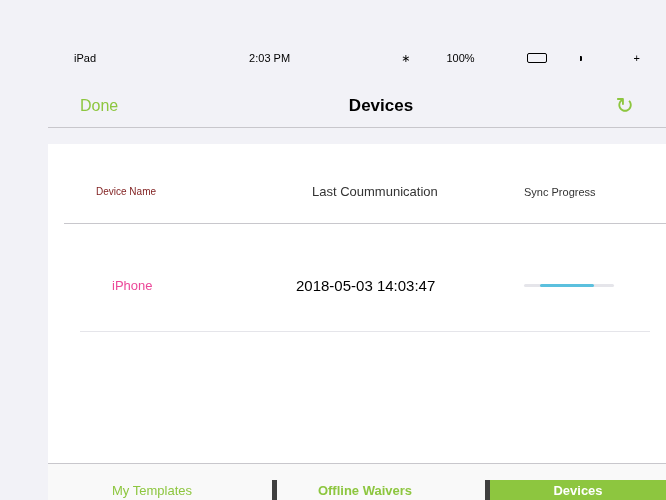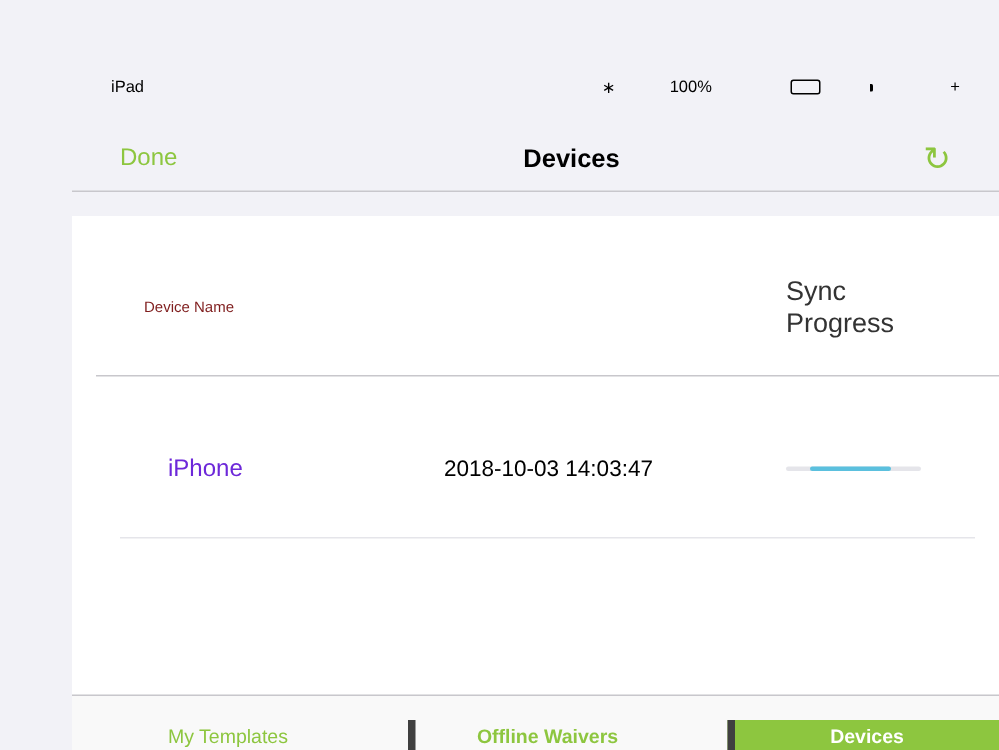--- a/index.html
+++ b/index.html
@@ -146,40 +146,40 @@
     .col-last-comm {
       width: 180px;
       font-size: 13px;
       font-weight: 500;
       color: #333;
       text-align: left;
     }
 
     .col-sync-progress {
       width: 110px;
-      font-size: 18px;
+      font-size: 11px;
       font-weight: 500;
       color: #333;
       text-align: left;
     }
 
     
     .table-row {
       display: flex;
       align-items: center;
       padding: 12px 16px;
       background: #fff;
       border-bottom: 1px solid #e5e5ea;
       min-height: 44px;
     }
 
     .cell-device-name {
       flex: 1;
-      font-size: 16px;
-      color: #6d28d9;
+      font-size: 13px;
+      color: #ec4899;
     }
 
     .cell-last-comm {
       width: 180px;
       font-size: 15px;
       color: #000;
     }
 
     .cell-sync-progress {
       width: 110px;
@@ -233,20 +233,21 @@
     .tab-item + .tab-item {
       border-left: 5px solid #404040;
       font-weight: bold;
     }
   </style>
 </head>
 <body>
 
 <div id="status-bar">
   <div id="status-bar-left">iPad</div>
+  <div id="status-bar-center">2:03 PM</div>
   <div id="status-bar-right">
     <span>∗</span>
     <span>100%</span>
     <span class="battery-icon">
       <span class="battery-body">
         <span class="battery-fill"></span>
       </span>
       <span class="battery-tip"></span>
     </span>
     <span>+</span>
@@ -258,27 +259,28 @@
   <div id="nav-title">Devices</div>
   <button id="nav-refresh">
     <span style="color:#8dc63f; font-size:22px;">↻</span>
   </button>
 </div>
 
 <div id="main-content">
 
   <div id="table-header">
     <div class="col-device-name">Device Name</div>
+    <div class="col-last-comm">Last Coummunication</div>
     <div class="col-sync-progress">Sync Progress</div>
   </div>
 
   <div id="table-rows">
     <div class="table-row">
       <div class="cell-device-name">iPhone</div>
-      <div class="cell-last-comm">2018-10-03 14:03:47</div>
+      <div class="cell-last-comm">2018-05-03 14:03:47</div>
       <div class="cell-sync-progress">
         <div class="progress-bar-container">
           <div class="progress-bar-fill" style="width: 60%;"></div>
         </div>
       </div>
     </div>
   </div>
 </div>
 
 <div id="tab-bar">

